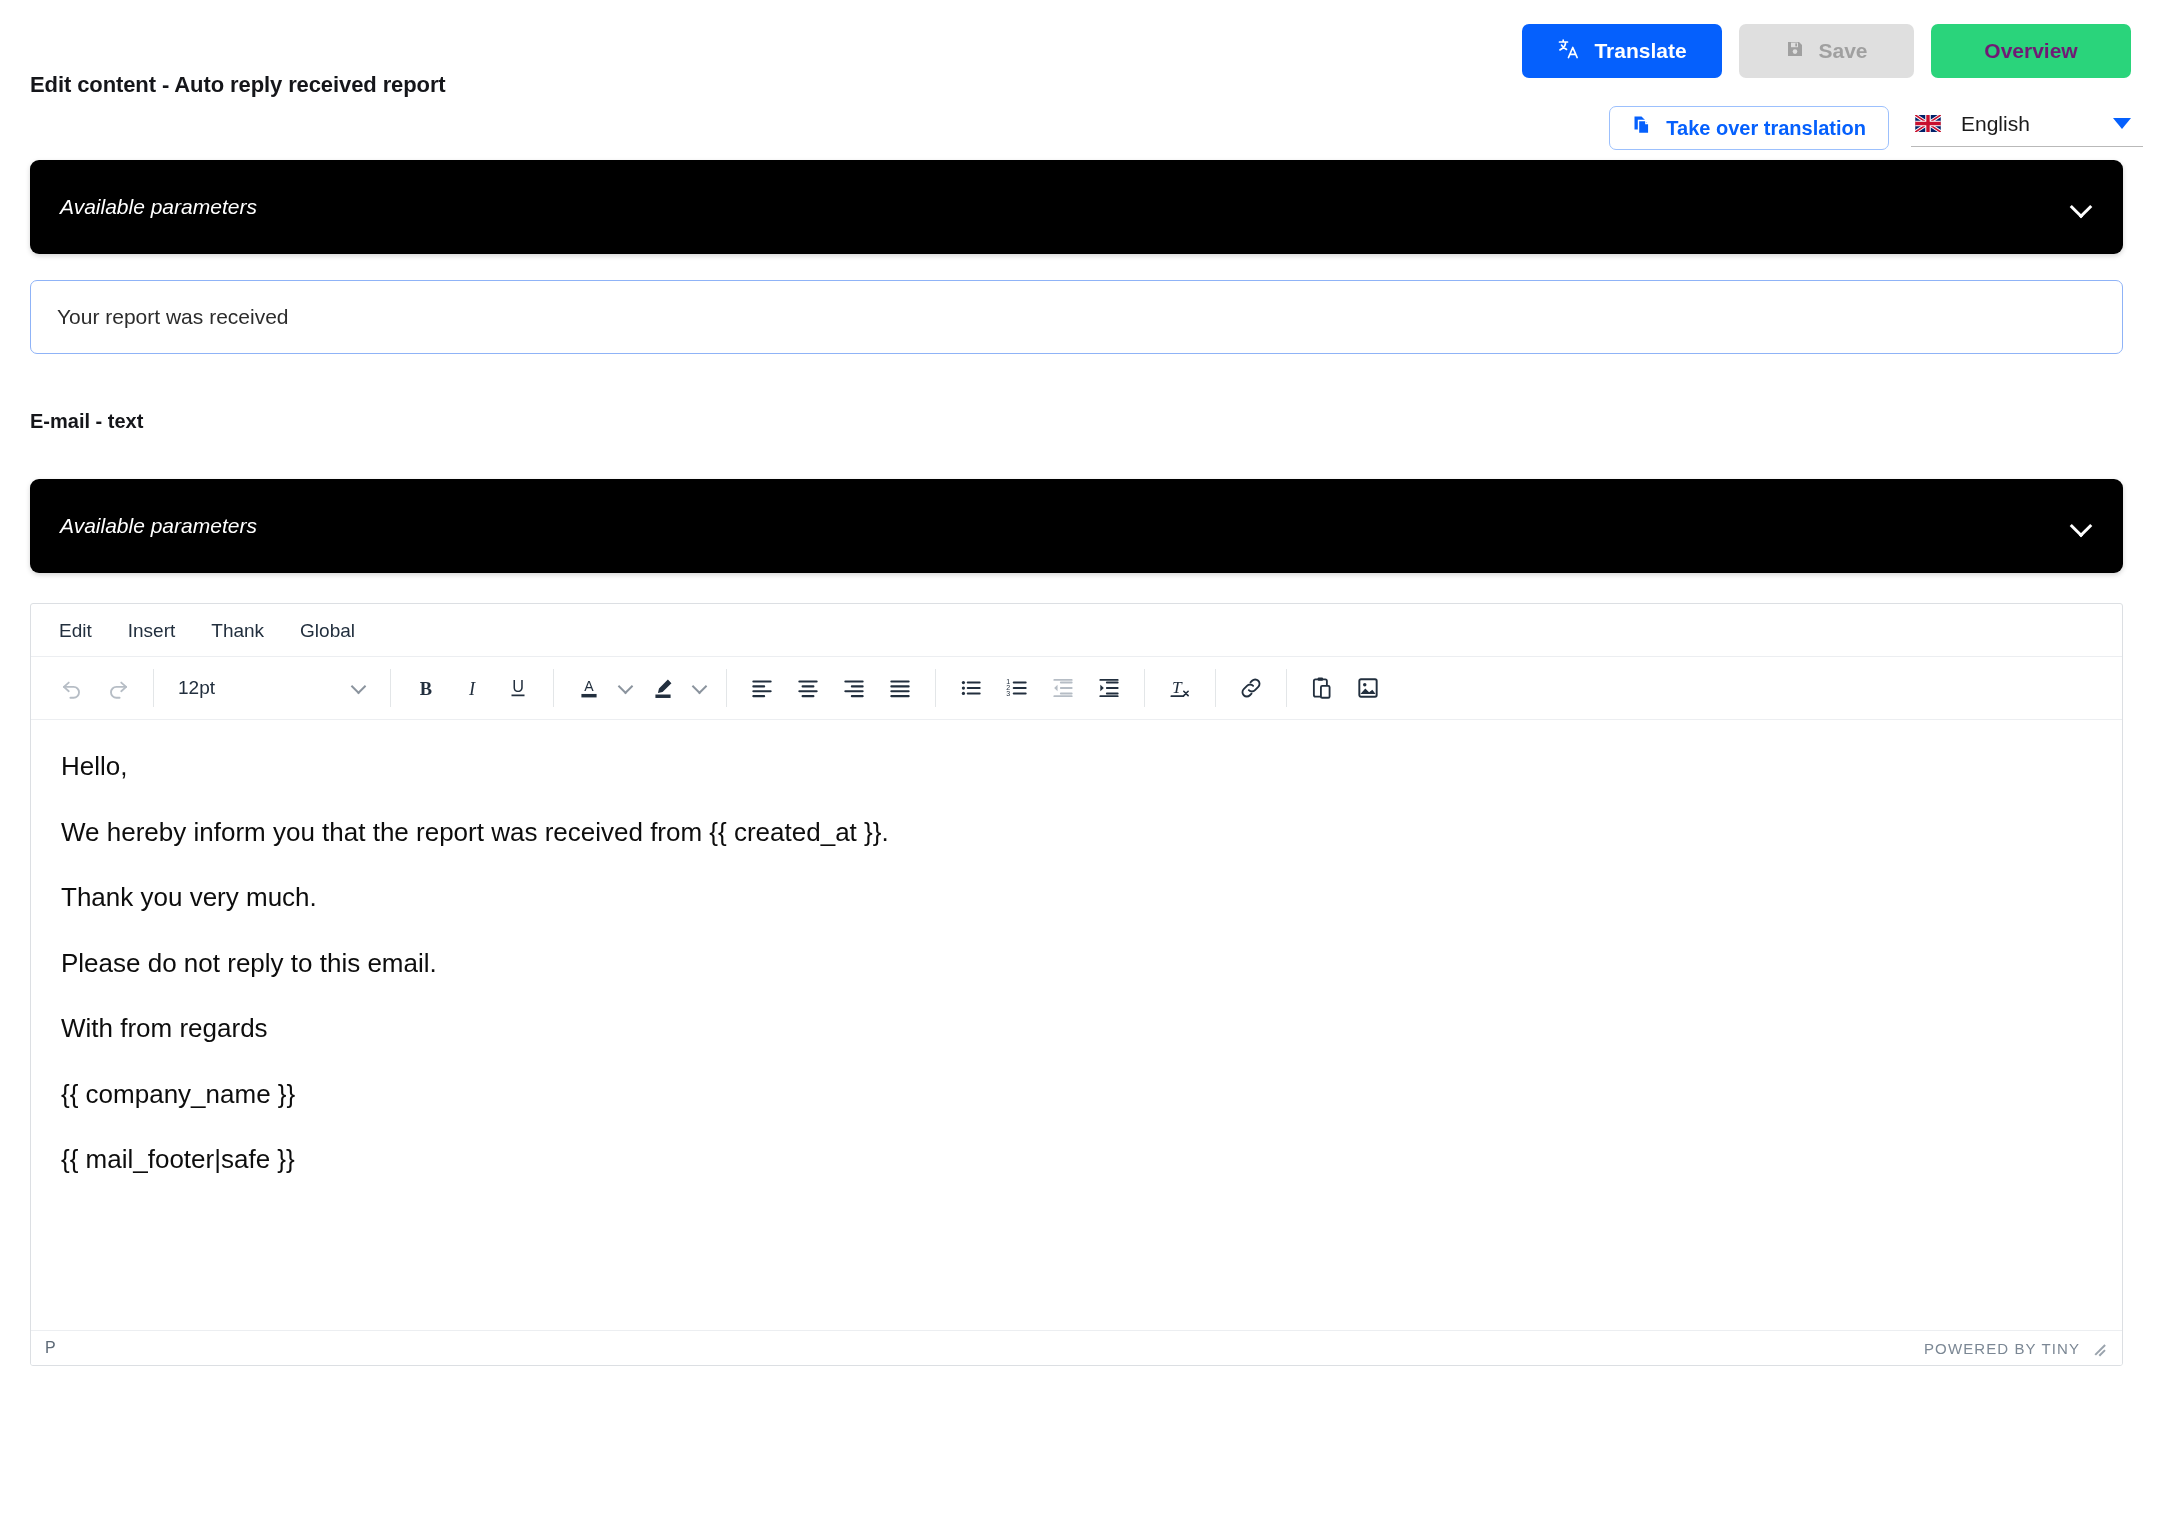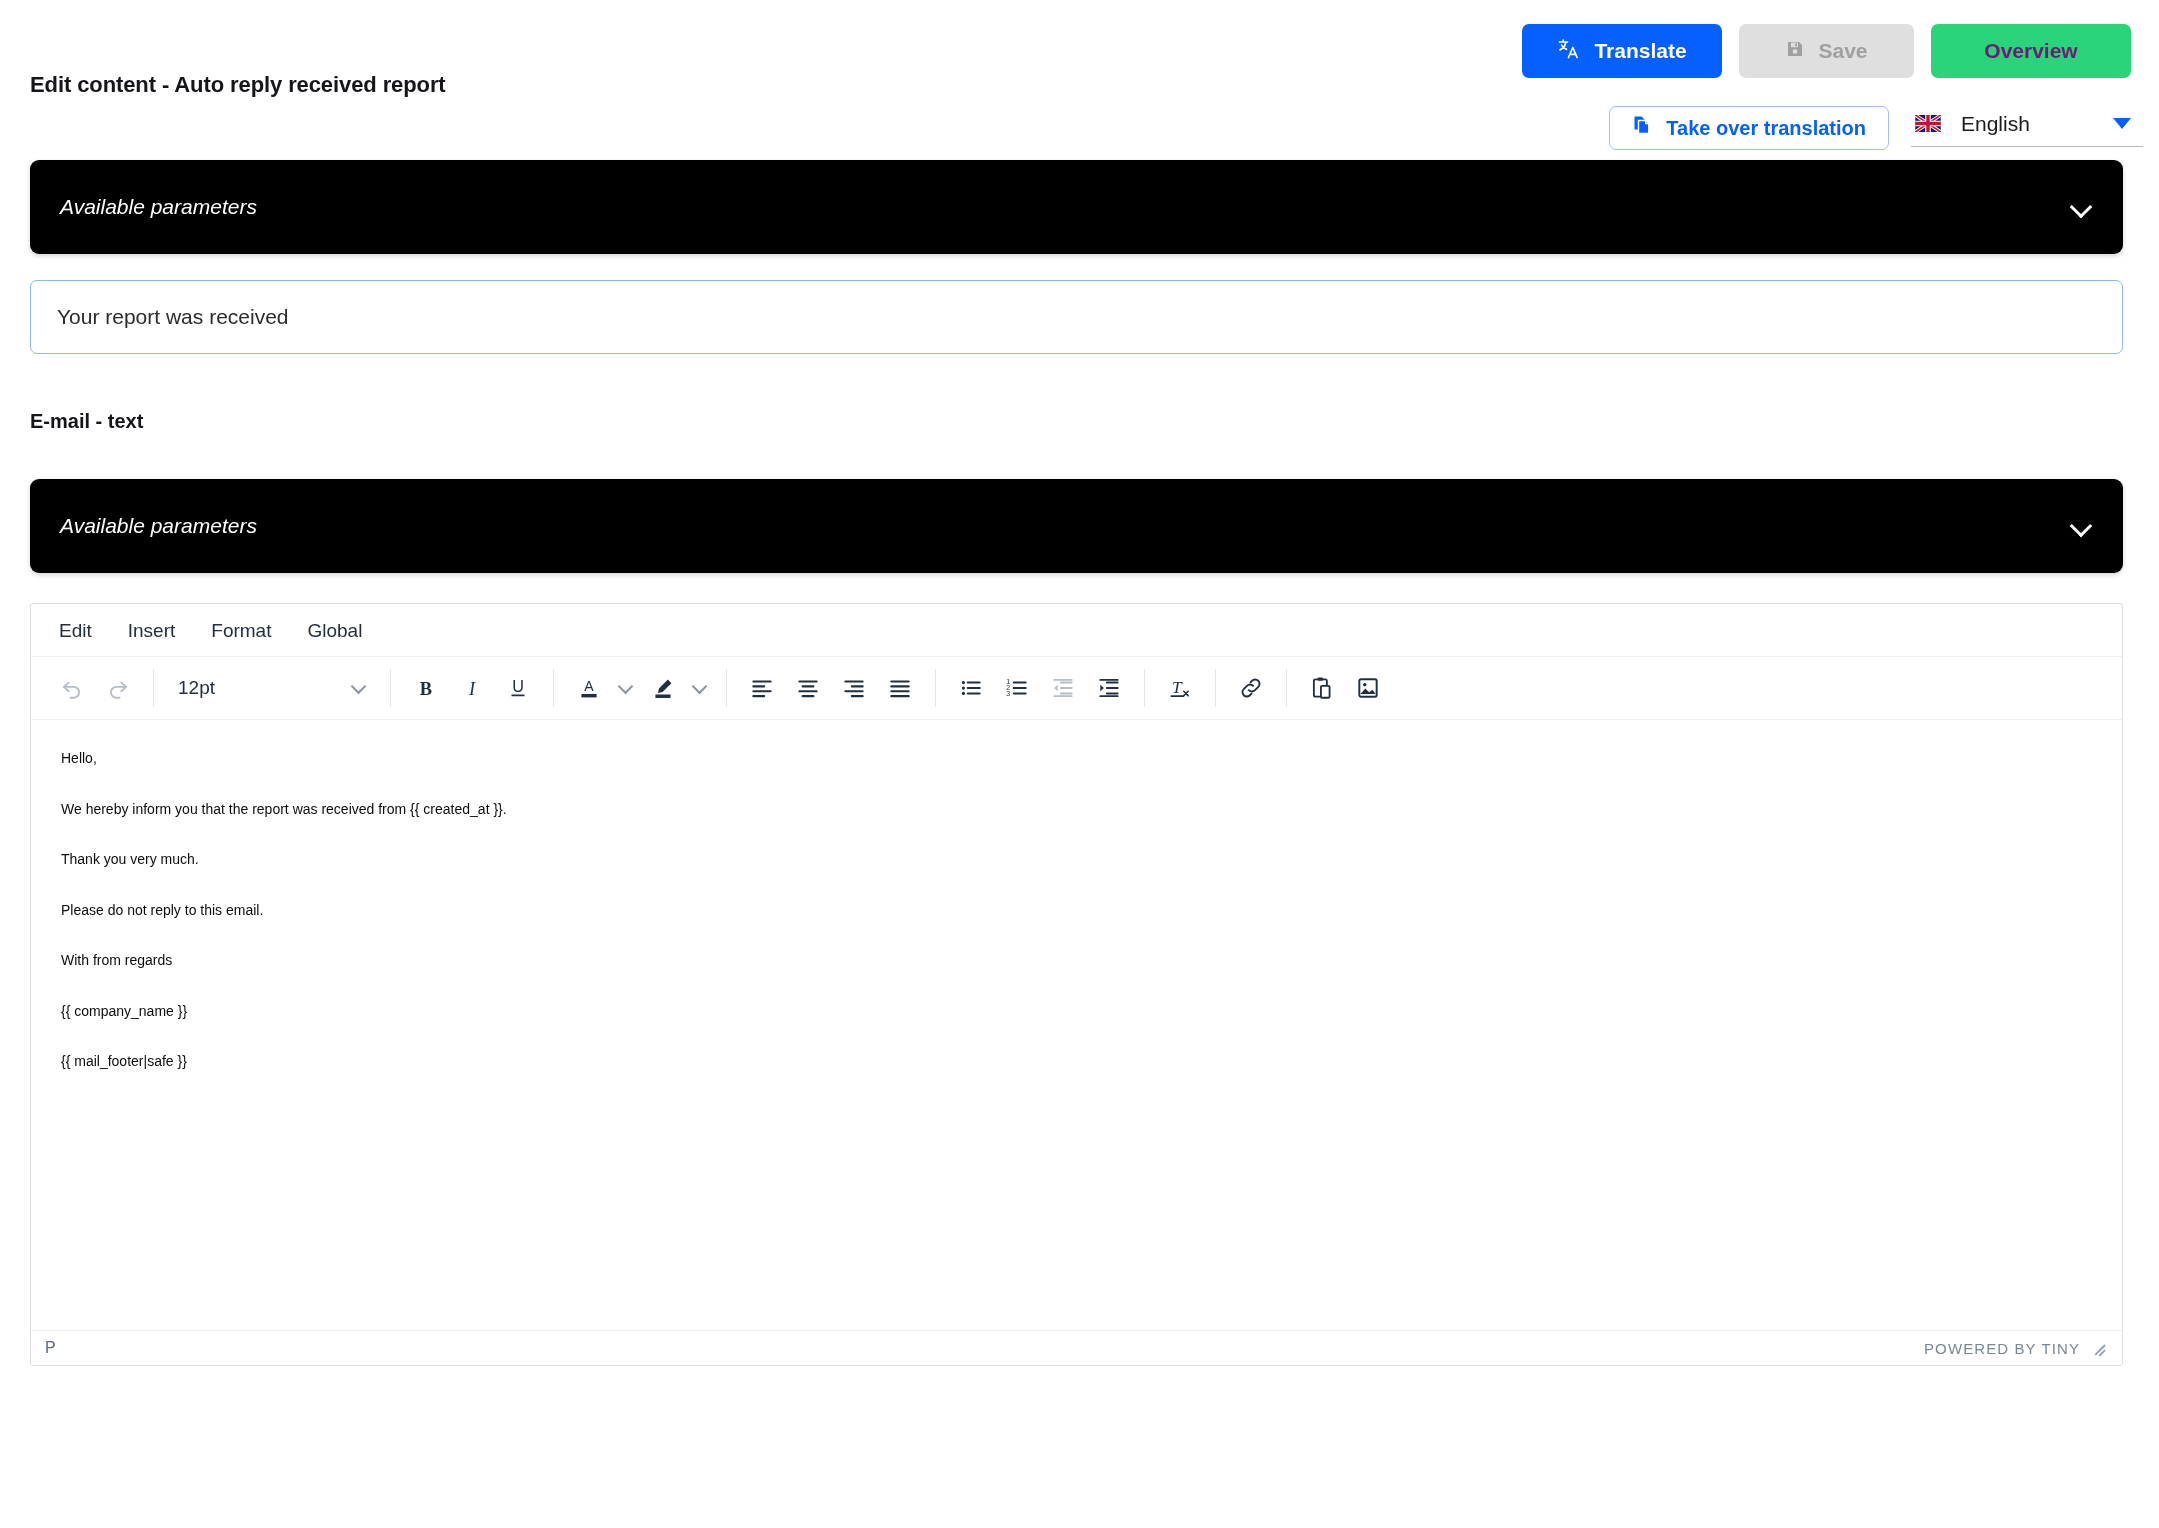--- a/index.html
+++ b/index.html
@@ -264,21 +264,21 @@
     cursor: pointer;
   }
 
   .edit-area {
     padding: 30px 30px 40px 30px;
     min-height: 540px;
     background: #ffffff;
   }
   .edit-area p {
     margin: 0 0 33px 0;
-    font-size: 14px;
+    font-size: 26px;
     line-height: 1.25;
     color: #0d0d0d;
     font-family: "Liberation Sans", sans-serif;
   }
   .statusbar {
     display: flex;
     align-items: center;
     justify-content: space-between;
     border-top: 1px solid #eceef1;
     padding: 8px 14px;
@@ -407,21 +407,21 @@
     <span class="accordion-label">Available parameters</span>
     <span class="chev"></span>
   </div>
 </div>
 
 <div class="editor">
 
   <div class="menubar">
     <div class="menu-item">Edit</div>
     <div class="menu-item">Insert</div>
-    <div class="menu-item">Format</div>
+    <div class="menu-item">Thank</div>
     <div class="menu-item">Global</div>
   </div>
 
   <div class="toolbar">
 
     <div class="tb-group">
       <div class="tb-btn dim">
         <svg width="26" height="26" viewBox="0 0 24 24" fill="none">
           <path d="M9 7L4.5 11L9 15" stroke="currentColor" stroke-width="1.7" stroke-linecap="round" stroke-linejoin="round"></path>
           <path d="M4.5 11h9a5 5 0 0 1 0 10h-3" stroke="currentColor" stroke-width="1.7" stroke-linecap="round" stroke-linejoin="round"></path>

